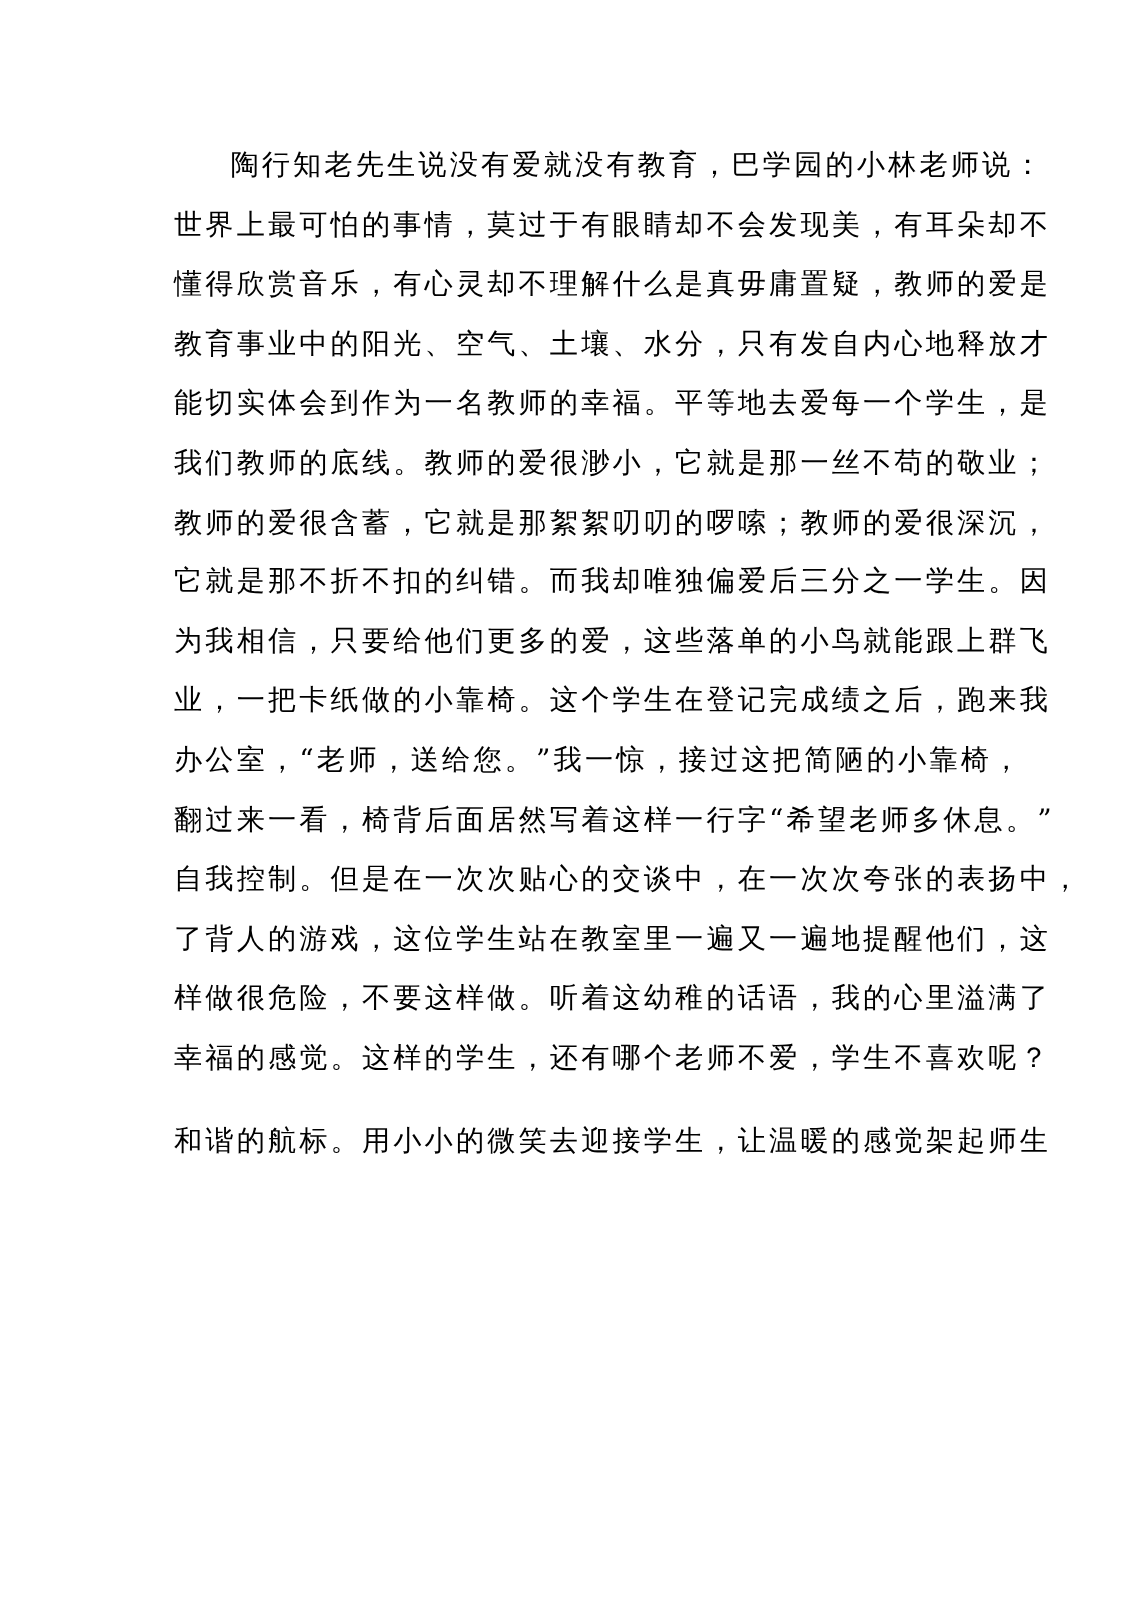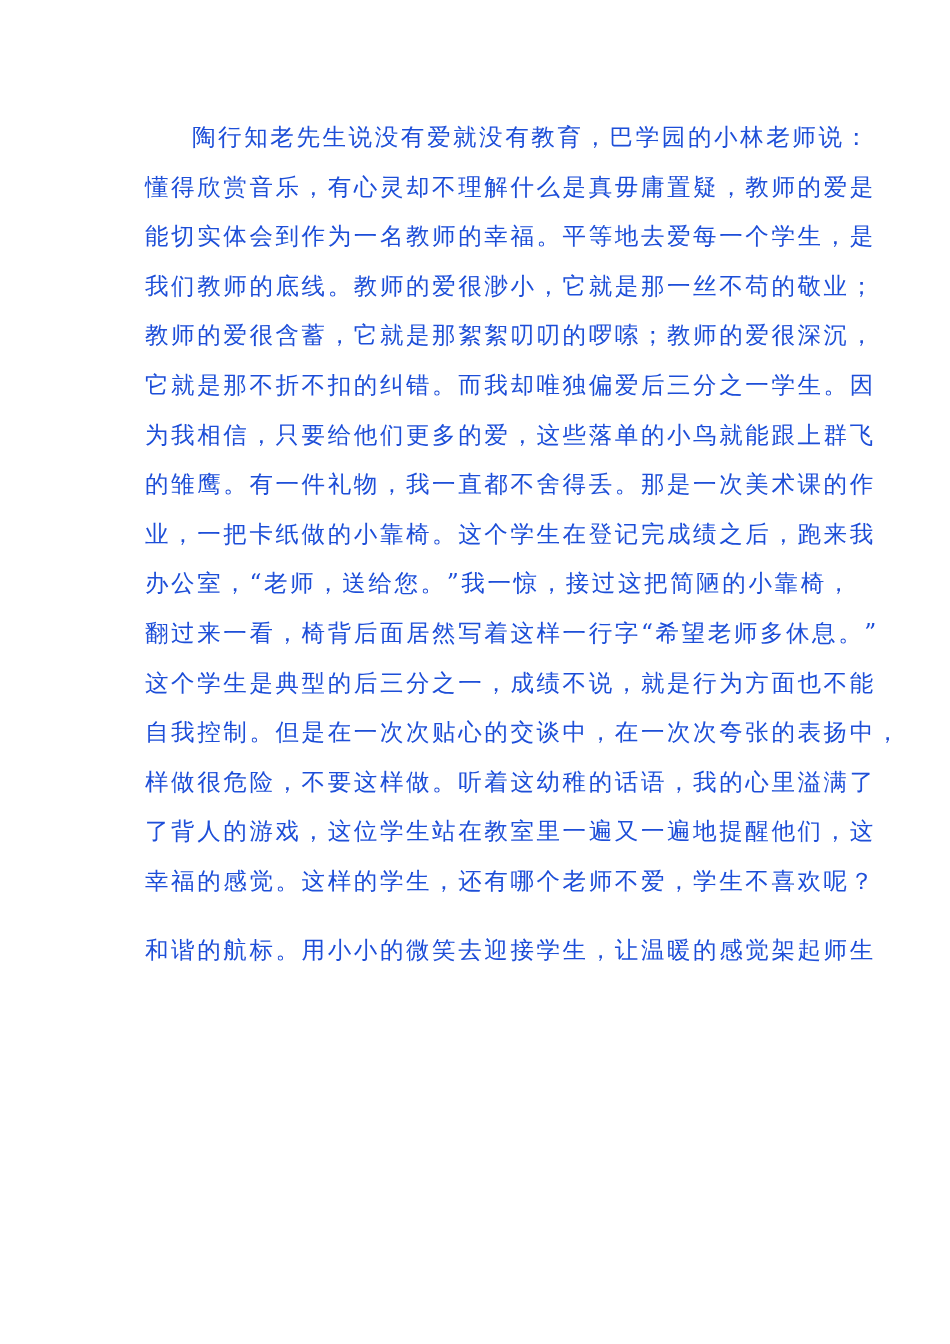--- a/index.html
+++ b/index.html
@@ -17,21 +17,21 @@
       position: absolute;
       left: 145px;
       top: 113px;
       width: 664px;
     }
     .para {
       margin: 0;
       font-family: "DejaVu Serif", "Liberation Serif", serif;
       font-size: 23.5px;
       line-height: 49.6px;
-      color: #1d4ed8;
+      color: #000000;
       text-align: justify;
       text-justify: inter-ideograph;
       text-indent: 47px;
       letter-spacing: 2.6px;
       word-break: break-all;
     }
     .para + .para {
       margin-top: 19px;
     }
     .line {
@@ -48,32 +48,32 @@
     .para.lines {
       text-indent: 0;
     }
   </style>
 </head>
 <body>
 
 <div class="page">
   <p class="para lines">
     <span class="line first">陶行知老先生说没有爱就没有教育，巴学园的小林老师说：</span>
+    <span class="line">世界上最可怕的事情，莫过于有眼睛却不会发现美，有耳朵却不</span>
     <span class="line">懂得欣赏音乐，有心灵却不理解什么是真毋庸置疑，教师的爱是</span>
+    <span class="line">教育事业中的阳光、空气、土壤、水分，只有发自内心地释放才</span>
     <span class="line">能切实体会到作为一名教师的幸福。平等地去爱每一个学生，是</span>
     <span class="line">我们教师的底线。教师的爱很渺小，它就是那一丝不苟的敬业；</span>
     <span class="line">教师的爱很含蓄，它就是那絮絮叨叨的啰嗦；教师的爱很深沉，</span>
     <span class="line">它就是那不折不扣的纠错。而我却唯独偏爱后三分之一学生。因</span>
     <span class="line">为我相信，只要给他们更多的爱，这些落单的小鸟就能跟上群飞</span>
-    <span class="line">的雏鹰。有一件礼物，我一直都不舍得丢。那是一次美术课的作</span>
     <span class="line">业，一把卡纸做的小靠椅。这个学生在登记完成绩之后，跑来我</span>
     <span class="line">办公室，“老师，送给您。”我一惊，接过这把简陋的小靠椅，</span>
     <span class="line">翻过来一看，椅背后面居然写着这样一行字“希望老师多休息。”</span>
-    <span class="line">这个学生是典型的后三分之一，成绩不说，就是行为方面也不能</span>
     <span class="line">自我控制。但是在一次次贴心的交谈中，在一次次夸张的表扬中，</span>
+    <span class="line">了背人的游戏，这位学生站在教室里一遍又一遍地提醒他们，这</span>
     <span class="line">样做很危险，不要这样做。听着这幼稚的话语，我的心里溢满了</span>
-    <span class="line">了背人的游戏，这位学生站在教室里一遍又一遍地提醒他们，这</span>
     <span class="line last">幸福的感觉。这样的学生，还有哪个老师不爱，学生不喜欢呢？</span>
   </p>
   <p class="para lines">
     <span class="line">和谐的航标。用小小的微笑去迎接学生，让温暖的感觉架起师生</span>
   </p>
 </div>
 
 </body></html>

